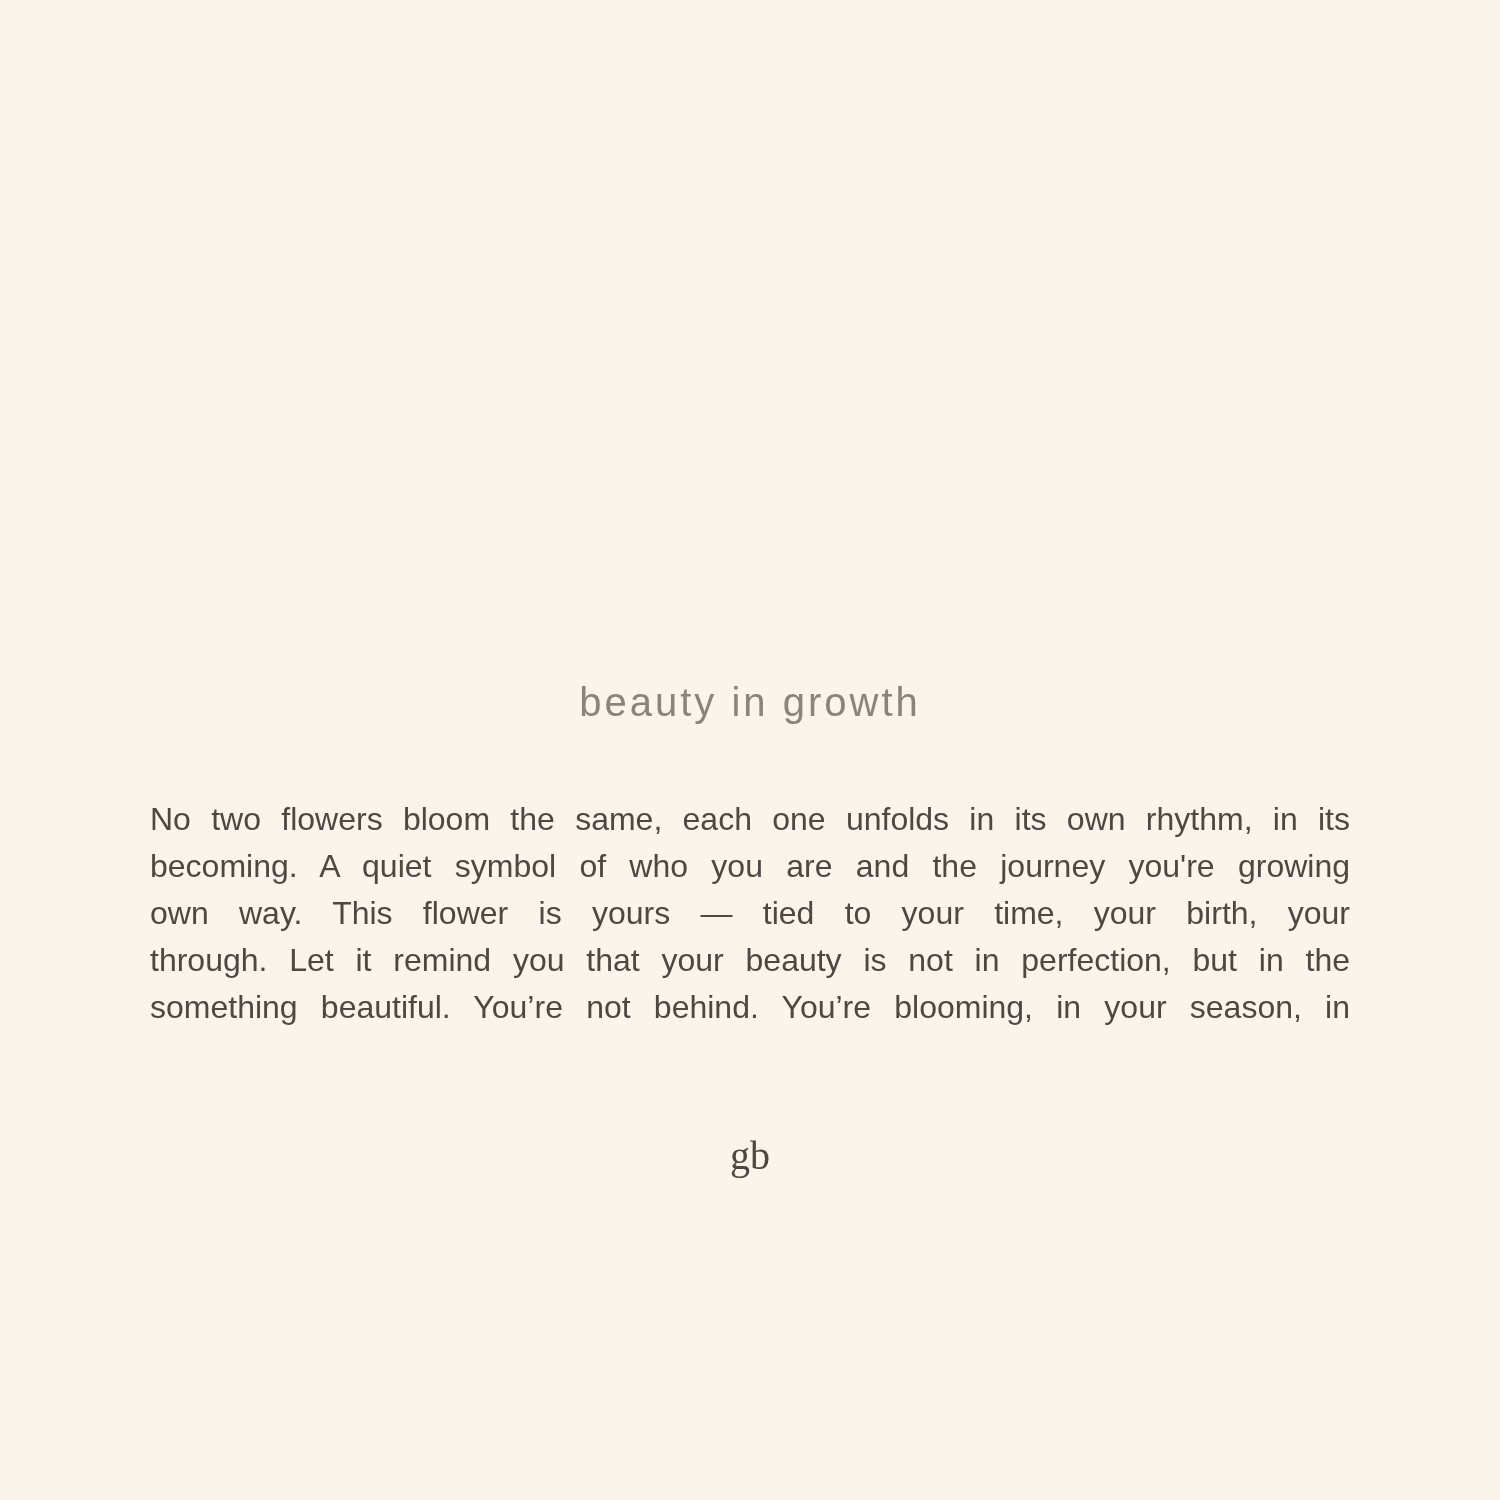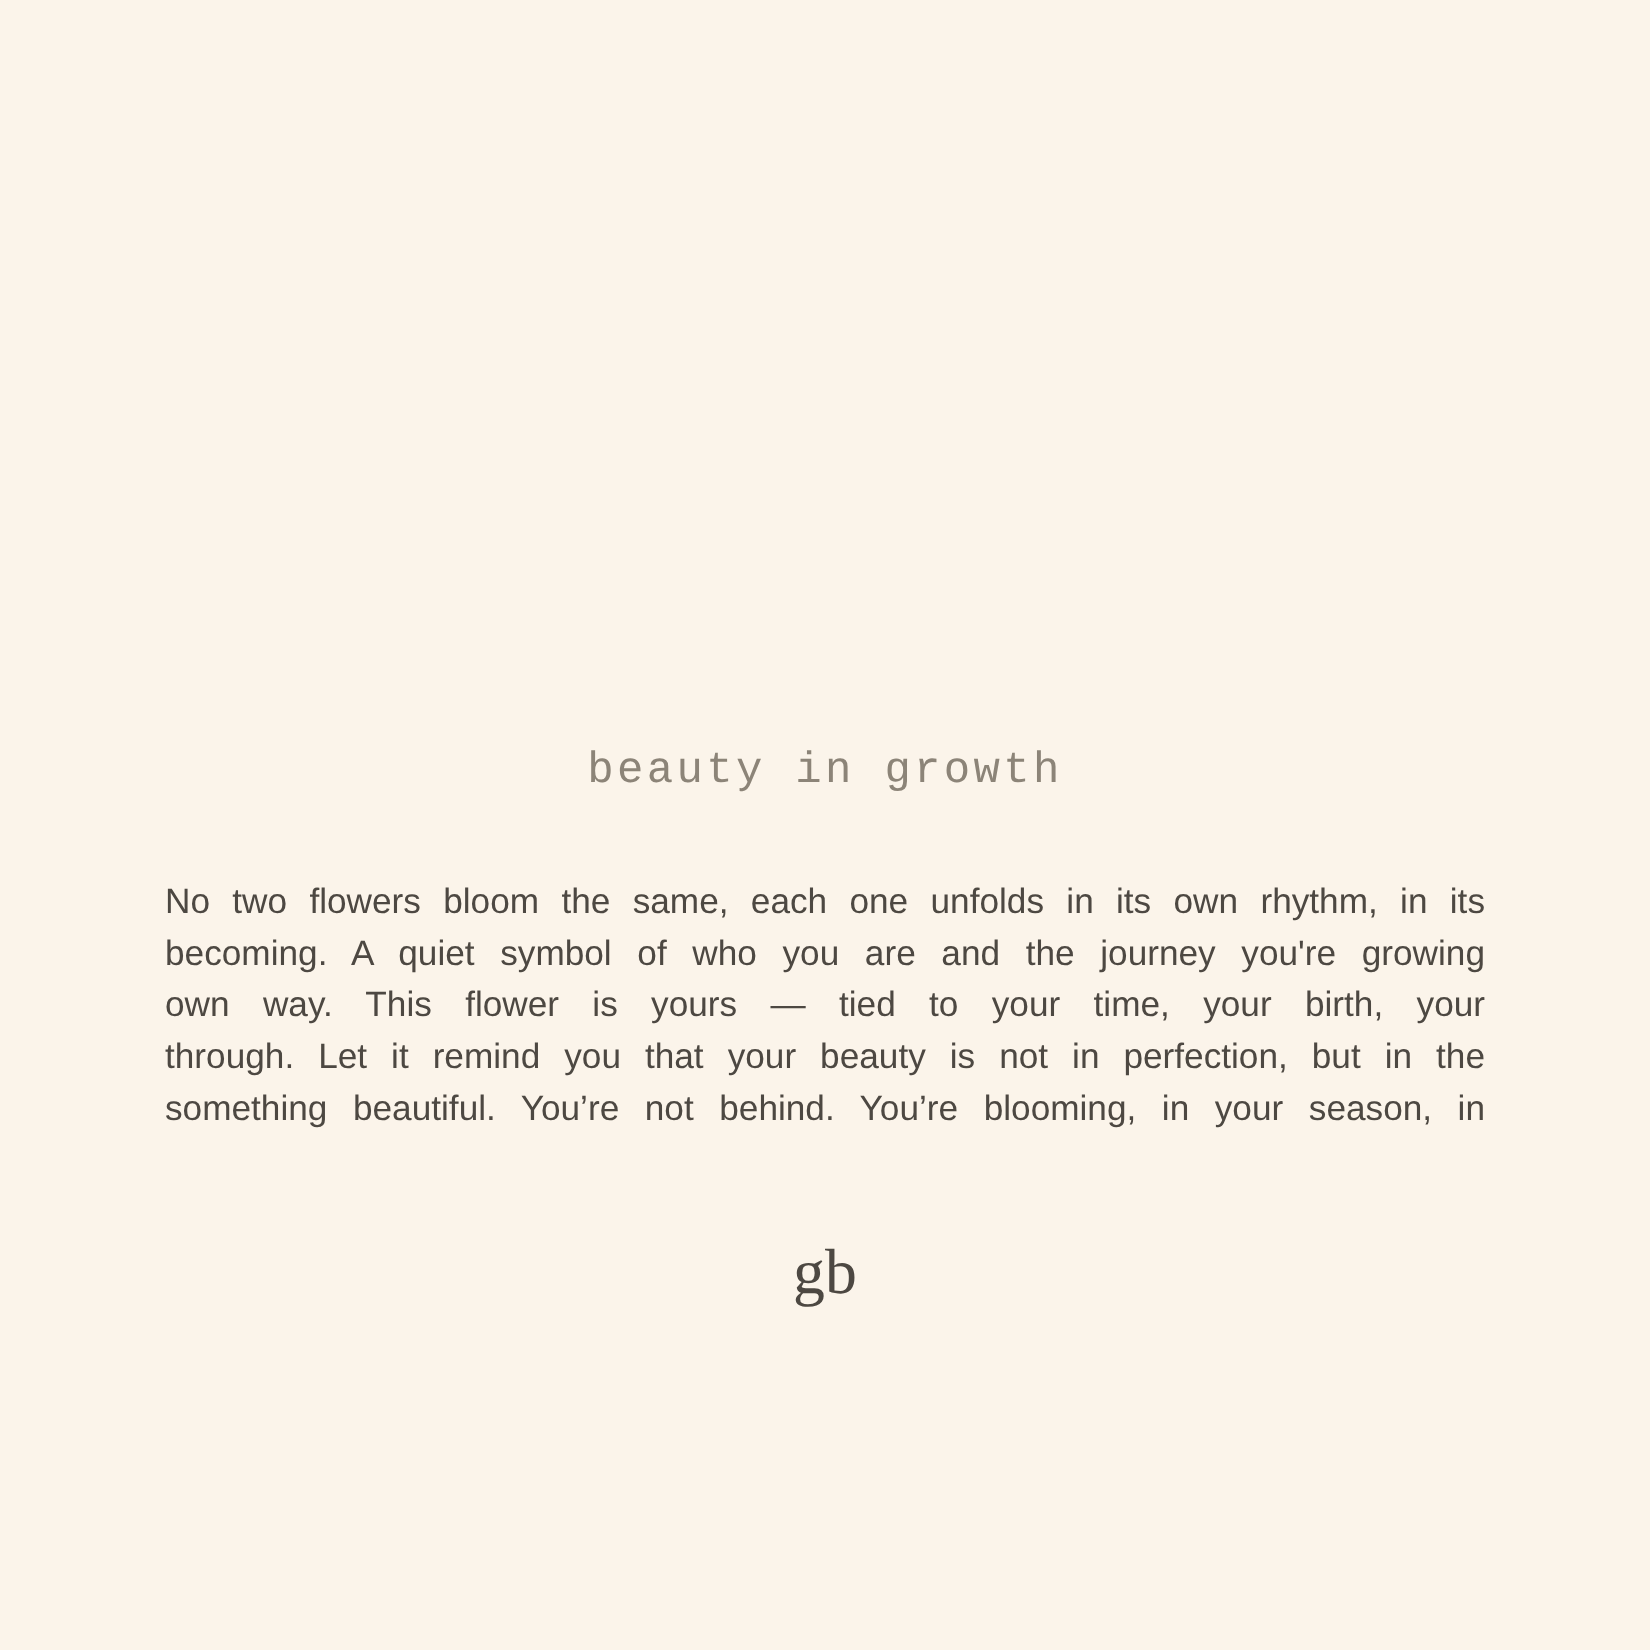--- a/index.html
+++ b/index.html
@@ -24,21 +24,21 @@
     margin: 0;
     font-family: "Liberation Serif", serif;
     font-weight: 400;
     font-size: 90px;
     line-height: 108px;
     letter-spacing: 2px;
     color: #6E675D;
   }
   .subtitle {
     margin: 38px 0 0 0;
-    font-family: Liberation Mono, monospace;
+    font-family: Liberation Sans, sans-serif;
     font-weight: 400;
     font-size: 40px;
     line-height: 48px;
     letter-spacing: 3px;
     color: #8C8478;
   }
   .body-text {
     width: 1200px;
     margin: 70px auto 0 auto;
     color: #4D4842;
@@ -52,21 +52,21 @@
     white-space: nowrap;
   }
   .body-line.last-line {
     text-align: left;
     text-align-last: left;
   }
   .logo {
     margin: 88px 0 0 0;
     font-family: "Liberation Serif", serif;
     font-weight: 400;
-    font-size: 58px;
+    font-size: 40px;
     line-height: 74px;
     color: #4D4842;
   }
 </style>
 </head>
 <body>
 
 <div class="card">
   <p class="subtitle">beauty in growth</p>
   <div class="body-text">

